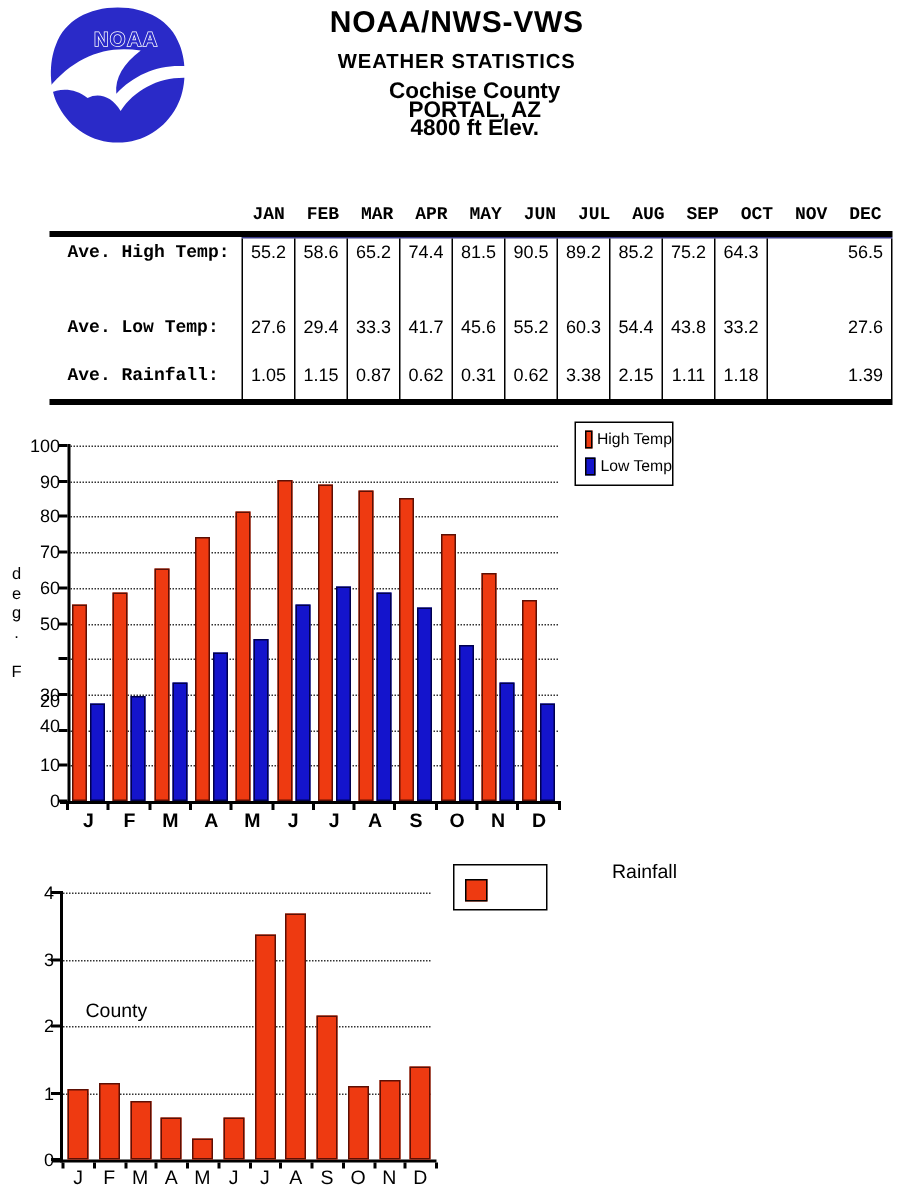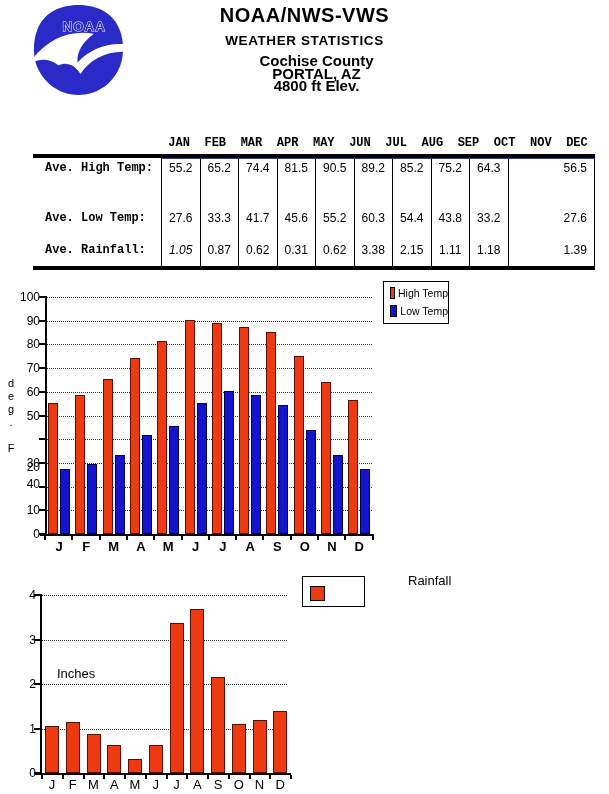--- a/index.html
+++ b/index.html
@@ -80,21 +80,26 @@
     <div class="tbody">
       <div class="labels" id="row-labels">
           <div class="lbl top" style="height: 40px;">Ave. High Temp:</div>
           <div class="lbl" style="height: 33px;">Ave. Low Temp:</div>
           <div class="lbl" style="height: 32px;">Ave. Rainfall:</div>
         </div>
       <div class="mcols" id="month-cols">
           <div class="mcol">
             <div class="cell top" style="height: 40px;">55.2</div>
             <div class="cell" style="height: 33px;">27.6</div>
-            <div class="cell" style="height: 32px; font-style: italic;">1.05</div>
+            <div class="cell" style="height: 32px;">1.05</div>
+          </div>
+          <div class="mcol">
+            <div class="cell top" style="height: 40px;">58.6</div>
+            <div class="cell" style="height: 33px;">29.4</div>
+            <div class="cell" style="height: 32px;">1.15</div>
           </div>
           <div class="mcol">
             <div class="cell top" style="height: 40px;">65.2</div>
             <div class="cell" style="height: 33px;">33.3</div>
             <div class="cell" style="height: 32px;">0.87</div>
           </div>
           <div class="mcol">
             <div class="cell top" style="height: 40px;">74.4</div>
             <div class="cell" style="height: 33px;">41.7</div>
             <div class="cell" style="height: 32px;">0.62</div>
@@ -291,21 +296,21 @@
       <div class="tick" style="left: 103.25px; top: 775px; width: 2px; height: 4px;"></div>
       <div class="tick" style="left: 124px; top: 775px; width: 2px; height: 4px;"></div>
       <div class="tick" style="left: 144.75px; top: 775px; width: 2px; height: 4px;"></div>
       <div class="tick" style="left: 165.5px; top: 775px; width: 2px; height: 4px;"></div>
       <div class="tick" style="left: 186.25px; top: 775px; width: 2px; height: 4px;"></div>
       <div class="tick" style="left: 207px; top: 775px; width: 2px; height: 4px;"></div>
       <div class="tick" style="left: 227.75px; top: 775px; width: 2px; height: 4px;"></div>
       <div class="tick" style="left: 248.5px; top: 775px; width: 2px; height: 4px;"></div>
       <div class="tick" style="left: 269.25px; top: 775px; width: 2px; height: 4px;"></div>
       <div class="tick" style="left: 290px; top: 775px; width: 2px; height: 4px;"></div>
-      <div style="position: absolute; left: 57px; top: 666px; font-size: 13px;">Inches</div>
+      <div style="position: absolute; left: 57px; top: 666px; font-size: 13px;">County</div>
     </div>
 
   <div class="legendbox" style="left:302px;top:576px;width:63px;height:31px;">
     <div class="lsq" id="lsq-rain" style="width: 15px; height: 15px; margin: 9px 0px 0px 7px; background: rgb(238, 58, 17);"></div>
   </div>
   <div class="abs" style="left:408px;top:573px;font-size:13px;">Rainfall</div>
 
 </div>
 
 </body></html>

